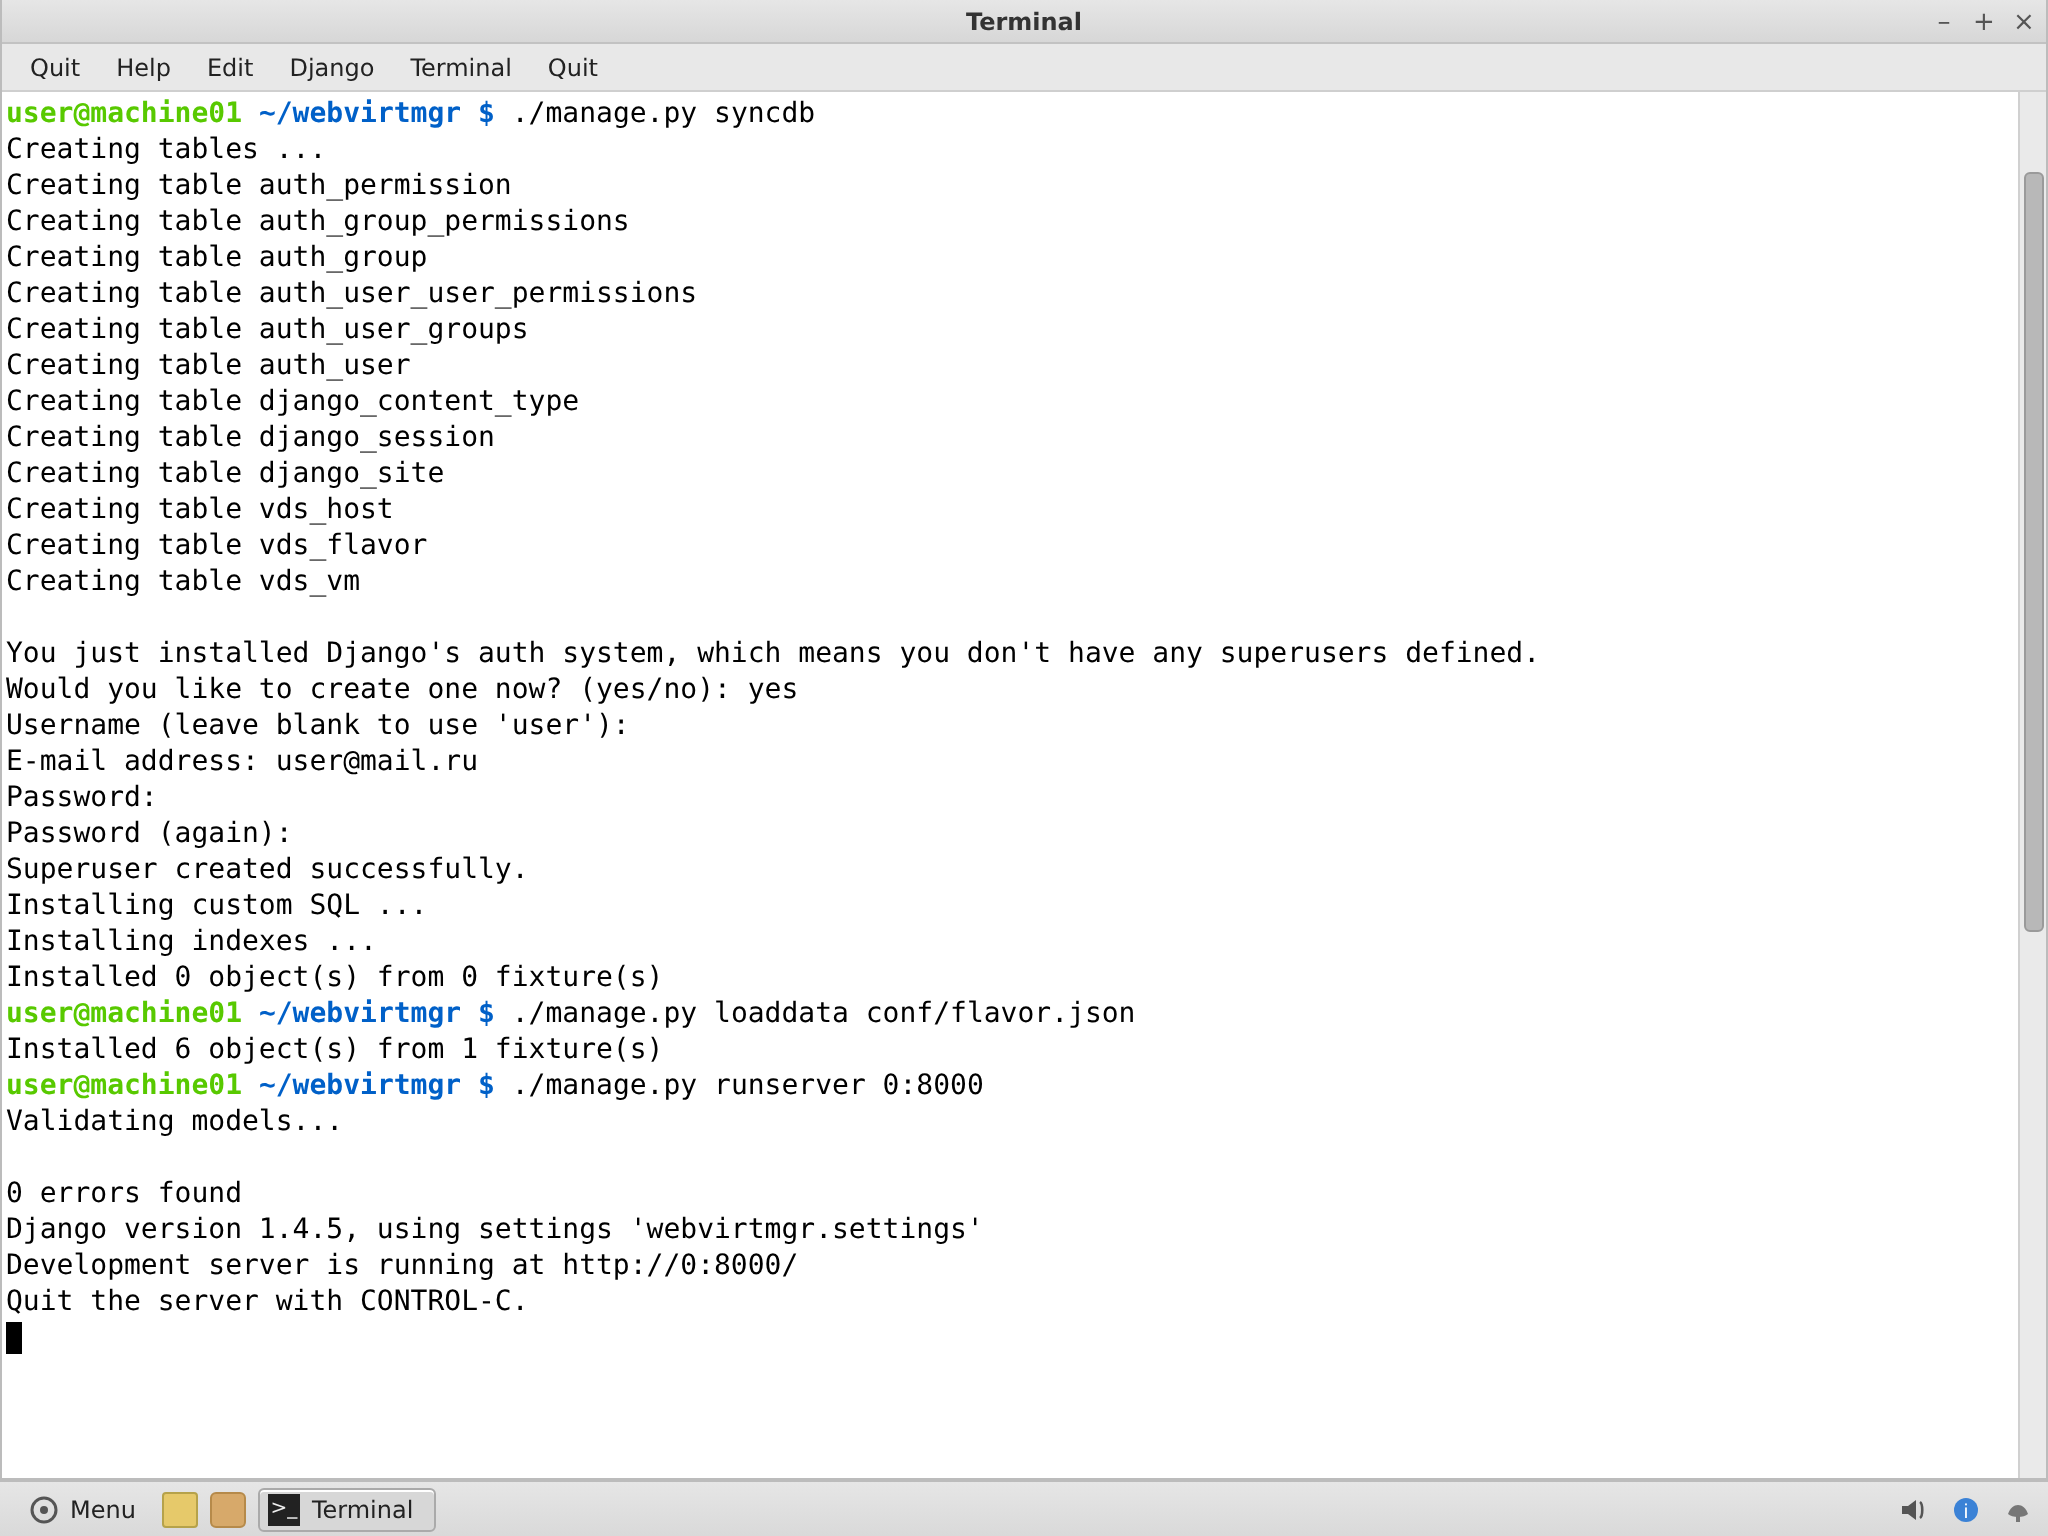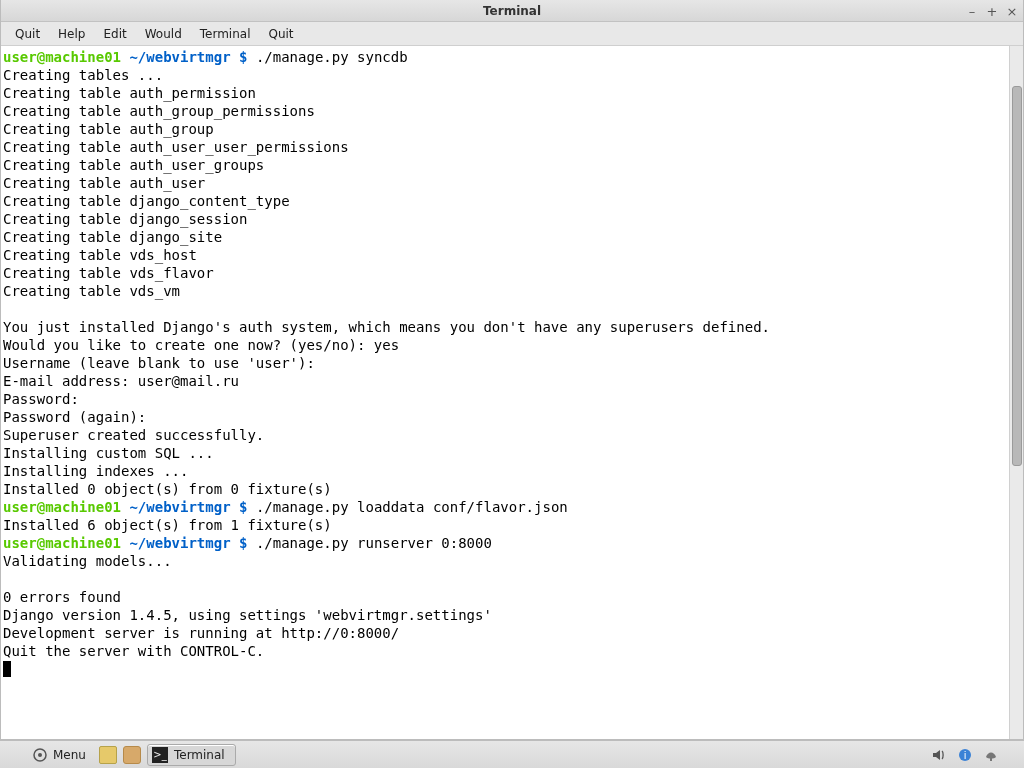--- a/index.html
+++ b/index.html
@@ -13,21 +13,21 @@
   .menuitem { padding:2px 8px; color:#222; cursor:pointer; }
   .term-wrap { flex:1; position:relative; background:#fff; display:flex; }
   .term { flex:1; background:#fff; color:#000; font-family:"DejaVu Sans Mono","Liberation Mono",monospace; font-size:14px; line-height:18px; padding:2px 2px 2px 2px; white-space:pre; overflow:hidden; }
   .prompt-user { color:#58c900; font-weight:bold; }
   .prompt-path { color:#0060c8; font-weight:bold; }
   .prompt-sym { color:#0060c8; font-weight:bold; }
   .cursor { display:inline-block; width:8px; height:16px; background:#000; vertical-align:text-bottom; }
   .scrollbar { width:14px; background:#eaeaea; border-left:1px solid #d0d0d0; position:relative; }
   .scrollthumb { position:absolute; left:2px; width:10px; background:#b8b8b8; border:1px solid #9a9a9a; border-radius:3px; }
   
-  .panel { position:absolute; left:0; bottom:0; width:1024px; height:28px; background:linear-gradient(#e6e6e6,#d9d9d9); border-top:1px solid #bcbcbc; display:flex; align-items:center; padding:0 24px; gap:6px; }
+  .panel { position:absolute; left:0; bottom:0; width:1024px; height:28px; background:linear-gradient(#e6e6e6,#d9d9d9); border-top:1px solid #bcbcbc; display:flex; align-items:center; padding:0 6px; gap:6px; }
   .panel-left { display:flex; align-items:center; gap:6px; }
   .menu-btn { display:flex; align-items:center; gap:4px; padding:2px 6px; border:1px solid transparent; border-radius:3px; cursor:pointer; color:#222; }
   .tray-icon { width:18px; height:18px; display:flex; align-items:center; justify-content:center; border-radius:2px; }
   .task-btn { display:flex; align-items:center; gap:6px; padding:2px 10px 2px 4px; background:#d7d7d7; border:1px solid #aaa; border-radius:3px; box-shadow:inset 0 1px 0 #fff; color:#222; cursor:pointer; }
   .task-btn .ticon { width:16px; height:16px; background:#222; color:#eee; font-size:10px; display:flex; align-items:center; justify-content:center; }
   .panel-right { margin-left:auto; display:flex; align-items:center; gap:8px; color:#444; }
   svg { display:block; }
 </style>
 </head>
 <body>
@@ -45,21 +45,21 @@
       <div class="win-btn">
           <span>×</span>
         </div>
     </div>
   </div>
 
   <div class="menubar">
     <div class="menuitem">Quit</div>
     <div class="menuitem">Help</div>
     <div class="menuitem">Edit</div>
-    <div class="menuitem">Would</div>
+    <div class="menuitem">Django</div>
     <div class="menuitem">Terminal</div>
     <div class="menuitem">Quit</div>
   </div>
 
   <div class="term-wrap">
     <div id="term" class="term"><div><span><span class="prompt-user">user@machine01 </span><span class="prompt-path">~/webvirtmgr </span><span class="prompt-sym">$ </span></span><span>./manage.py syncdb</span></div><div>Creating tables ...</div><div>Creating table auth_permission</div><div>Creating table auth_group_permissions</div><div>Creating table auth_group</div><div>Creating table auth_user_user_permissions</div><div>Creating table auth_user_groups</div><div>Creating table auth_user</div><div>Creating table django_content_type</div><div>Creating table django_session</div><div>Creating table django_site</div><div>Creating table vds_host</div><div>Creating table vds_flavor</div><div>Creating table vds_vm</div><div>&nbsp;</div><div>You just installed Django's auth system, which means you don't have any superusers defined.</div><div>Would you like to create one now? (yes/no): yes</div><div>Username (leave blank to use 'user'):</div><div>E-mail address: user@mail.ru</div><div>Password:</div><div>Password (again):</div><div>Superuser created successfully.</div><div>Installing custom SQL ...</div><div>Installing indexes ...</div><div>Installed 0 object(s) from 0 fixture(s)</div><div><span><span class="prompt-user">user@machine01 </span><span class="prompt-path">~/webvirtmgr </span><span class="prompt-sym">$ </span></span><span>./manage.py loaddata conf/flavor.json</span></div><div>Installed 6 object(s) from 1 fixture(s)</div><div><span><span class="prompt-user">user@machine01 </span><span class="prompt-path">~/webvirtmgr </span><span class="prompt-sym">$ </span></span><span>./manage.py runserver 0:8000</span></div><div>Validating models...</div><div>&nbsp;</div><div>0 errors found</div><div>Django version 1.4.5, using settings 'webvirtmgr.settings'</div><div>Development server is running at http://0:8000/</div><div>Quit the server with CONTROL-C.</div><div><span class="cursor"></span></div></div>
     <div class="scrollbar">
       <div id="thumb" class="scrollthumb" style="top: 40px; height: 380px;"></div>
     </div>
   </div>

